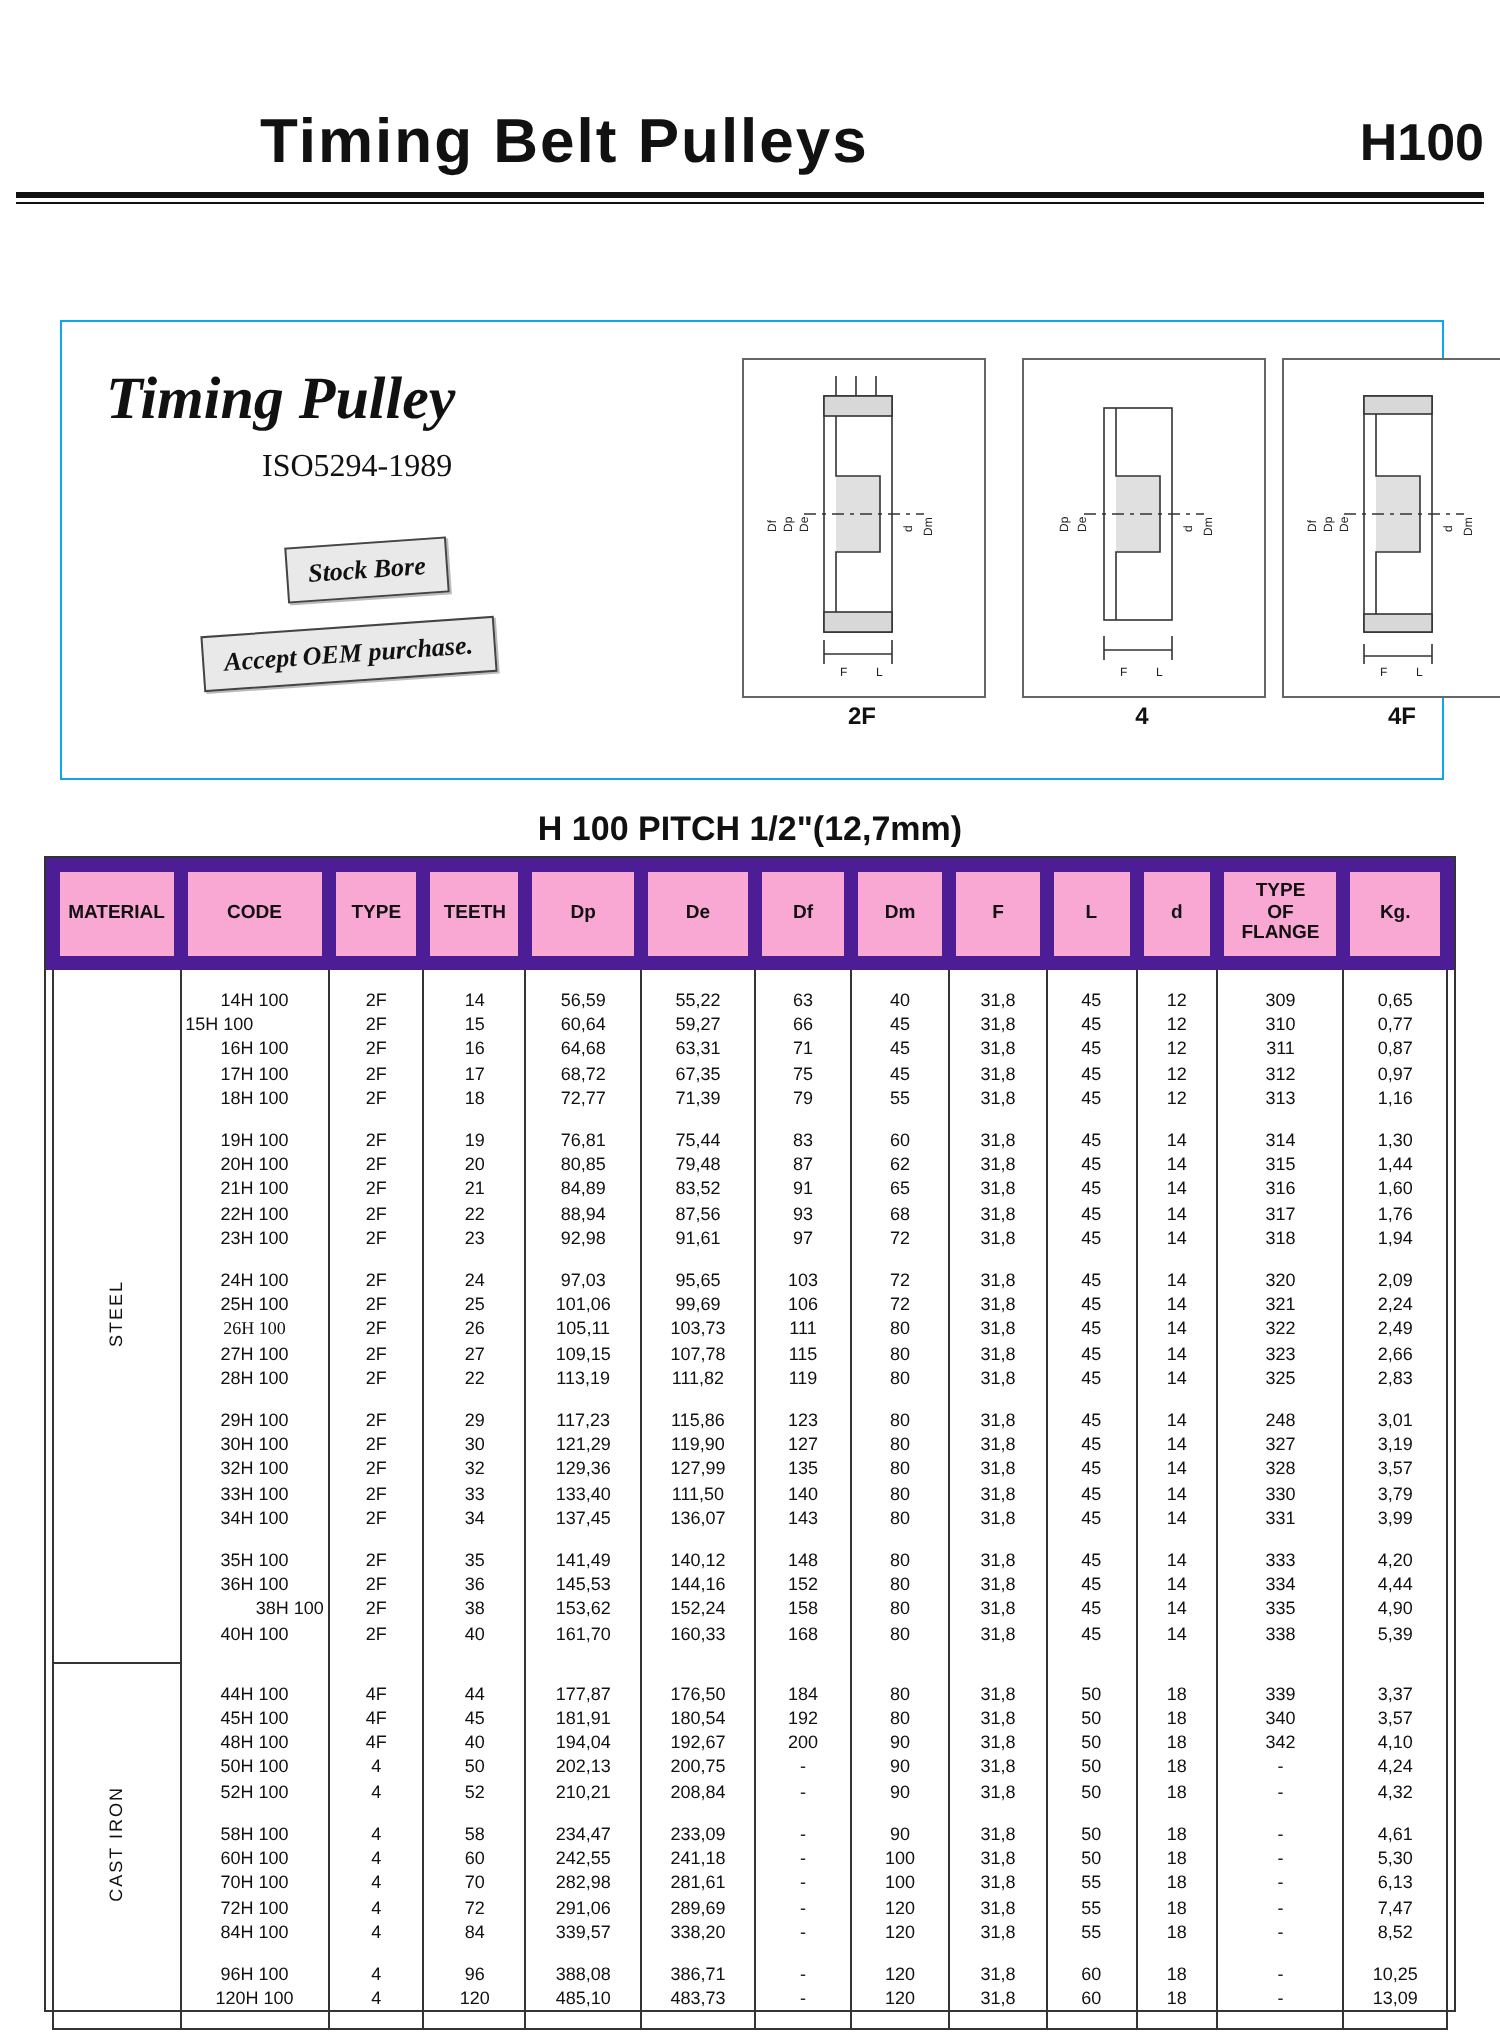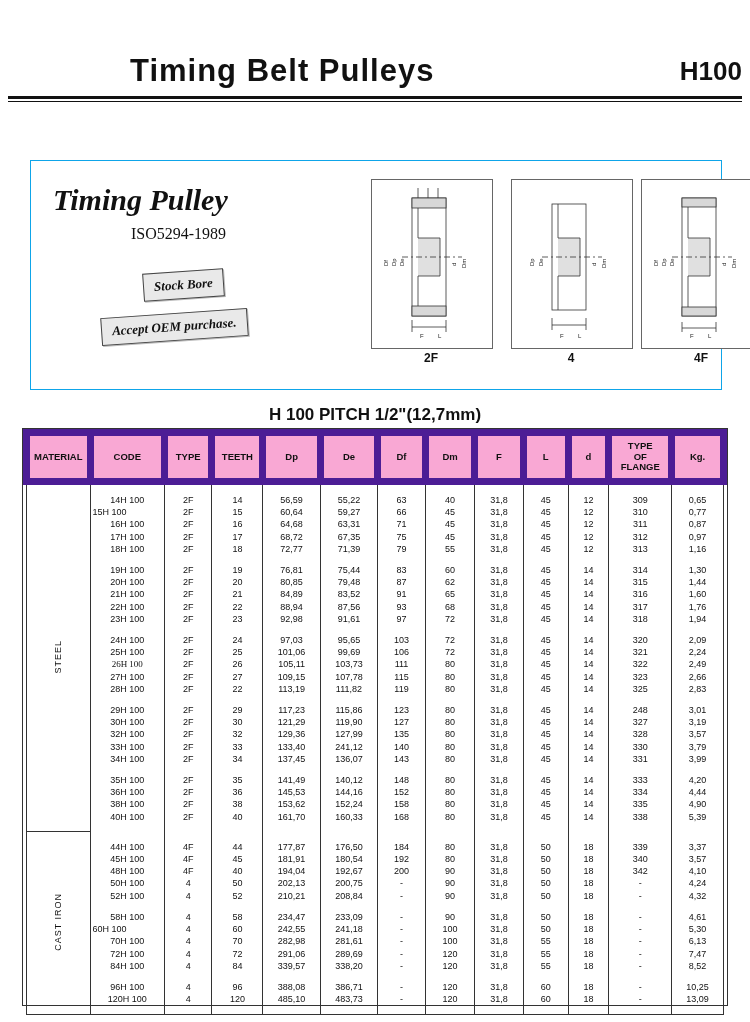--- a/index.html
+++ b/index.html
@@ -630,21 +630,21 @@
           <td class="col-l">45</td>
           <td class="col-d">14</td>
           <td class="col-flange">328</td>
           <td class="col-kg">3,57</td>
         </tr>
         <tr>
           <td class="col-code" style="text-align: center;">33H 100</td>
           <td class="col-type">2F</td>
           <td class="col-teeth">33</td>
           <td class="col-dp">133,40</td>
-          <td class="col-de">241,12</td>
+          <td class="col-de">111,50</td>
           <td class="col-df">140</td>
           <td class="col-dm">80</td>
           <td class="col-f">31,8</td>
           <td class="col-l">45</td>
           <td class="col-d">14</td>
           <td class="col-flange">330</td>
           <td class="col-kg">3,79</td>
         </tr>
         <tr>
           <td class="col-code" style="text-align: center;">34H 100</td>
@@ -696,21 +696,21 @@
           <td class="col-de">144,16</td>
           <td class="col-df">152</td>
           <td class="col-dm">80</td>
           <td class="col-f">31,8</td>
           <td class="col-l">45</td>
           <td class="col-d">14</td>
           <td class="col-flange">334</td>
           <td class="col-kg">4,44</td>
         </tr>
         <tr>
-          <td class="col-code" style="text-align: center;">38H 100</td>
+          <td class="col-code" style="text-align: right;">38H 100</td>
           <td class="col-type">2F</td>
           <td class="col-teeth">38</td>
           <td class="col-dp">153,62</td>
           <td class="col-de">152,24</td>
           <td class="col-df">158</td>
           <td class="col-dm">80</td>
           <td class="col-f">31,8</td>
           <td class="col-l">45</td>
           <td class="col-d">14</td>
           <td class="col-flange">335</td>
@@ -851,21 +851,21 @@
           <td class="col-de">233,09</td>
           <td class="col-df">-</td>
           <td class="col-dm">90</td>
           <td class="col-f">31,8</td>
           <td class="col-l">50</td>
           <td class="col-d">18</td>
           <td class="col-flange">-</td>
           <td class="col-kg">4,61</td>
         </tr>
         <tr>
-          <td class="col-code" style="text-align: left;">60H 100</td>
+          <td class="col-code" style="text-align: center;">60H 100</td>
           <td class="col-type">4</td>
           <td class="col-teeth">60</td>
           <td class="col-dp">242,55</td>
           <td class="col-de">241,18</td>
           <td class="col-df">-</td>
           <td class="col-dm">100</td>
           <td class="col-f">31,8</td>
           <td class="col-l">50</td>
           <td class="col-d">18</td>
           <td class="col-flange">-</td>

